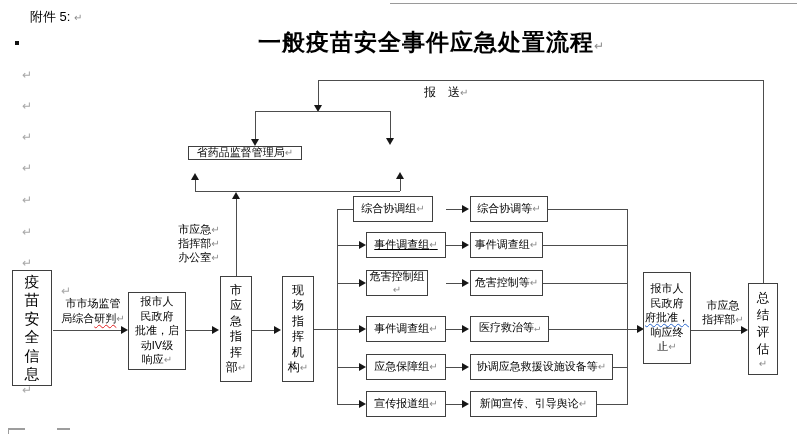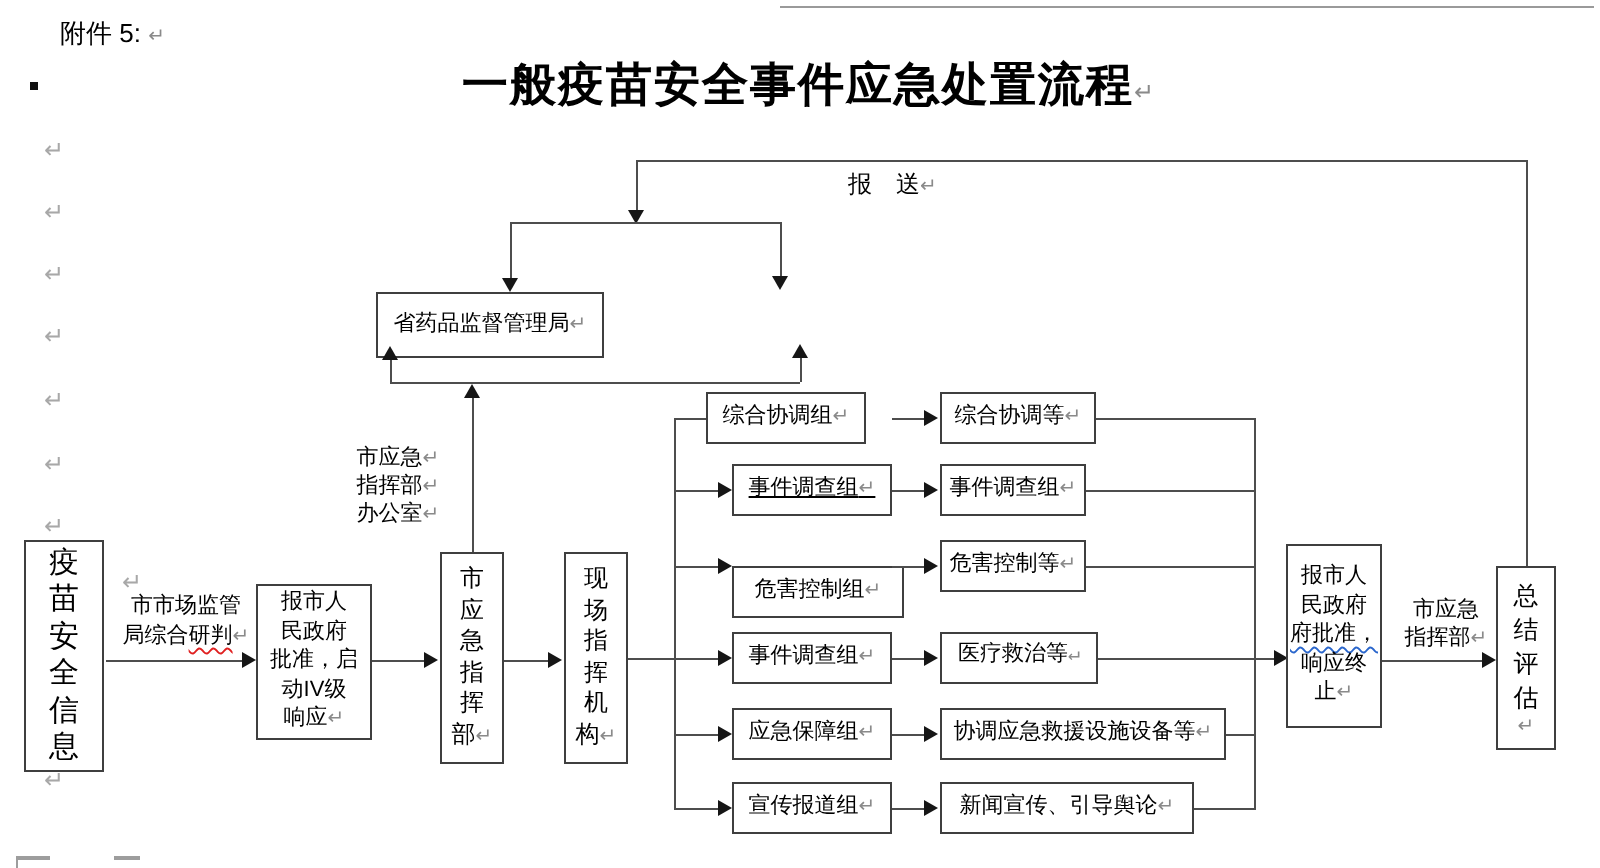--- a/index.html
+++ b/index.html
@@ -21,21 +21,21 @@
   .vbox .t{font-size:12px;line-height:15.5px;}
   .vaccine .t{font-size:15px;line-height:18.5px;}
   .summary .t{font-size:12.5px;line-height:17px;}
   .ml .t{line-height:14.5px;}
   
   .pc{color:#8a8a8a;font-size:10px;}
   .pcb{display:block;line-height:11px;}
   .mpc{position:absolute;color:#a8a8a8;font-size:12px;}
   
   .flabel{position:absolute;font-size:11px;line-height:14px;white-space:pre;text-align:center;}
-  .title{position:absolute;font-size:23px;font-weight:700;letter-spacing:1px;}
+  .title{position:absolute;font-size:23px;font-weight:700;letter-spacing:1px;margin-left:27px;}
   .attach{position:absolute;font-size:13px;}
   .report{position:absolute;font-size:12px;}
   .err-red{text-decoration-line:underline;text-decoration-style:wavy;text-decoration-color:#e02020;text-decoration-thickness:1px;text-underline-offset:2px;}
   .err-blue{text-decoration-line:underline;text-decoration-style:wavy;text-decoration-color:#2a66cc;text-decoration-thickness:1px;text-underline-offset:2px;}
   .dot{position:absolute;width:4px;height:4px;background:#111;}
   .edgemark{position:absolute;background:#9d9d9d;}
 </style>
 </head>
 <body>
 
@@ -61,21 +61,21 @@
   <div class="vl" style="left:318px;top:80px;height:25px;"></div>
   <div class="ah d" style="left:314px;top:105px;"></div>
   <div class="report" style="left:424px;top:84px;"><span>报　送</span><span class="pc">↵</span></div>
 
   <div class="hl" style="left:255px;top:111px;width:136px;"></div>
   <div class="vl" style="left:255px;top:111px;height:28px;"></div>
   <div class="ah d" style="left:251px;top:139px;"></div>
   <div class="vl" style="left:390px;top:111px;height:27px;"></div>
   <div class="ah d" style="left:386px;top:138px;"></div>
 
-  <div class="box" style="left:188px;top:146px;width:114px;height:33px;">
+  <div class="box" style="left:188px;top:146px;width:114px;height:14px;">
     <div class="t"><span>省药品监督管理局</span><span class="pc">↵</span></div>
   </div>
 
   <div class="hl" style="left:195px;top:191px;width:205px;"></div>
   <div class="vl" style="left:195px;top:180px;height:11px;"></div>
   <div class="ah u" style="left:191px;top:173px;"></div>
   <div class="vl" style="left:400px;top:179px;height:12px;"></div>
   <div class="ah u" style="left:396px;top:172px;"></div>
   <div class="vl" style="left:236px;top:199px;height:77px;"></div>
   <div class="ah u" style="left:232px;top:192px;"></div>
@@ -145,21 +145,21 @@
   <div class="ah r" style="left:359px;top:325px;"></div>
   <div class="ah r" style="left:359px;top:363px;"></div>
   <div class="ah r" style="left:359px;top:400px;"></div>
 
   <div class="box" style="left:353px;top:196px;width:80px;height:26px;">
       <div class="t"><span>综合协调组</span><span class="pc">↵</span></div>
     </div>
   <div class="box" style="left:366px;top:232px;width:80px;height:26px;text-decoration:underline;">
       <div class="t"><span>事件调查组</span><span class="pc">↵</span></div>
     </div>
-  <div class="box" style="left:366px;top:270px;width:86px;height:26px;margin-top:13px;">
+  <div class="box" style="left:366px;top:270px;width:62px;height:26px;">
       <div class="t"><span>危害控制组</span><span class="pc">↵</span></div>
     </div>
   <div class="box" style="left:366px;top:316px;width:80px;height:26px;">
       <div class="t"><span>事件调查组</span><span class="pc">↵</span></div>
     </div>
   <div class="box" style="left:366px;top:354px;width:80px;height:26px;">
       <div class="t"><span>应急保障组</span><span class="pc">↵</span></div>
     </div>
   <div class="box" style="left:366px;top:391px;width:80px;height:26px;">
       <div class="t"><span>宣传报道组</span><span class="pc">↵</span></div>

